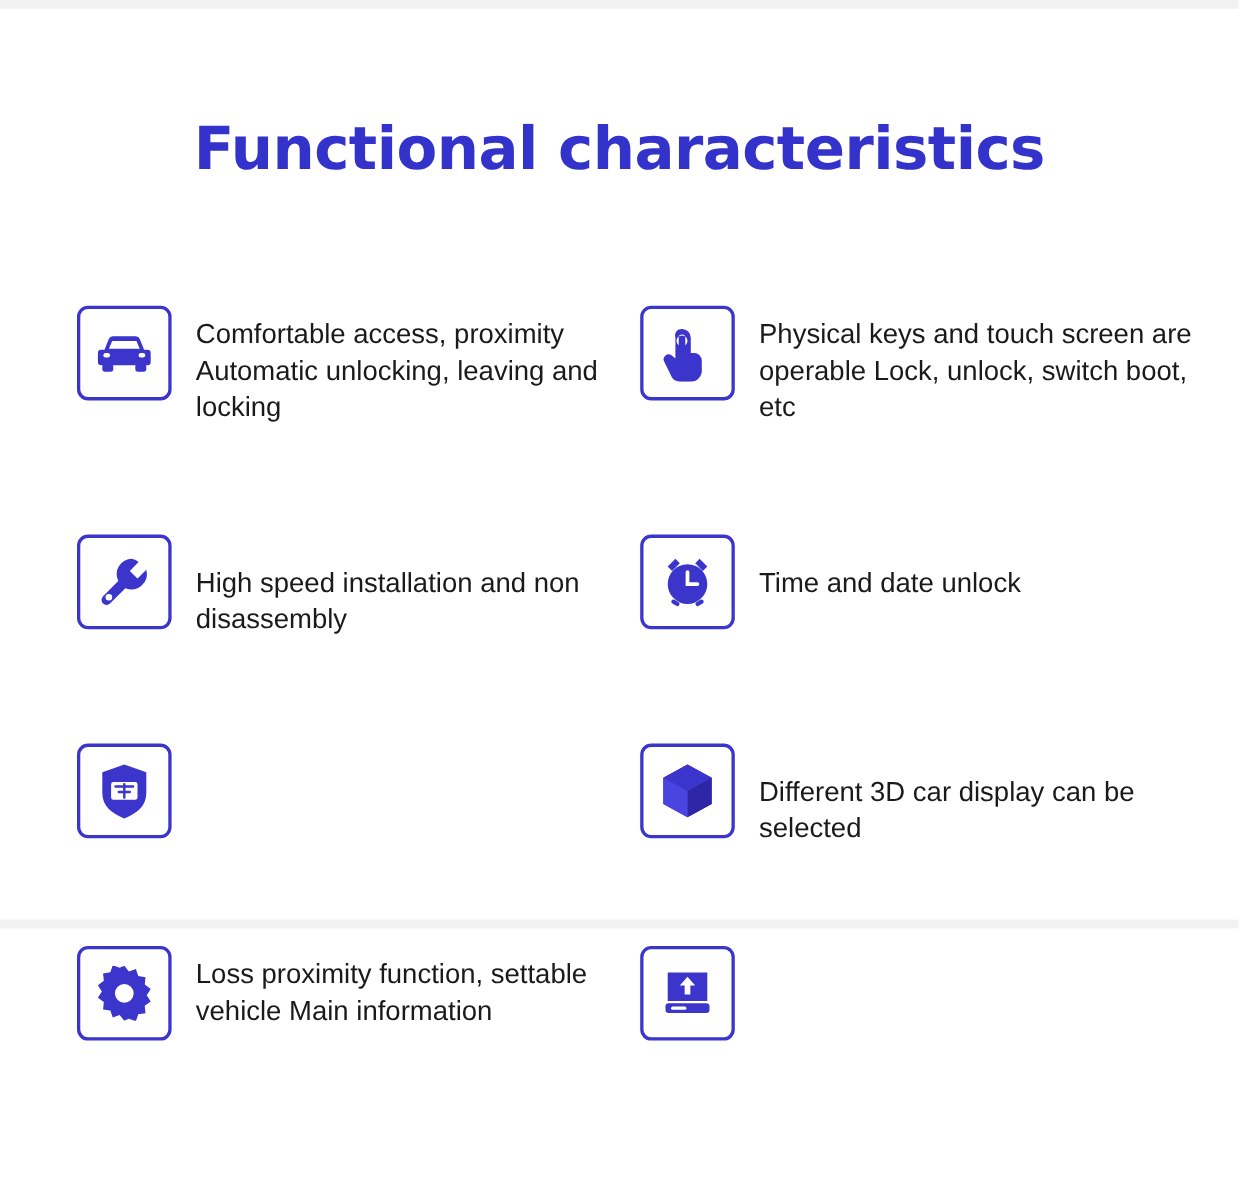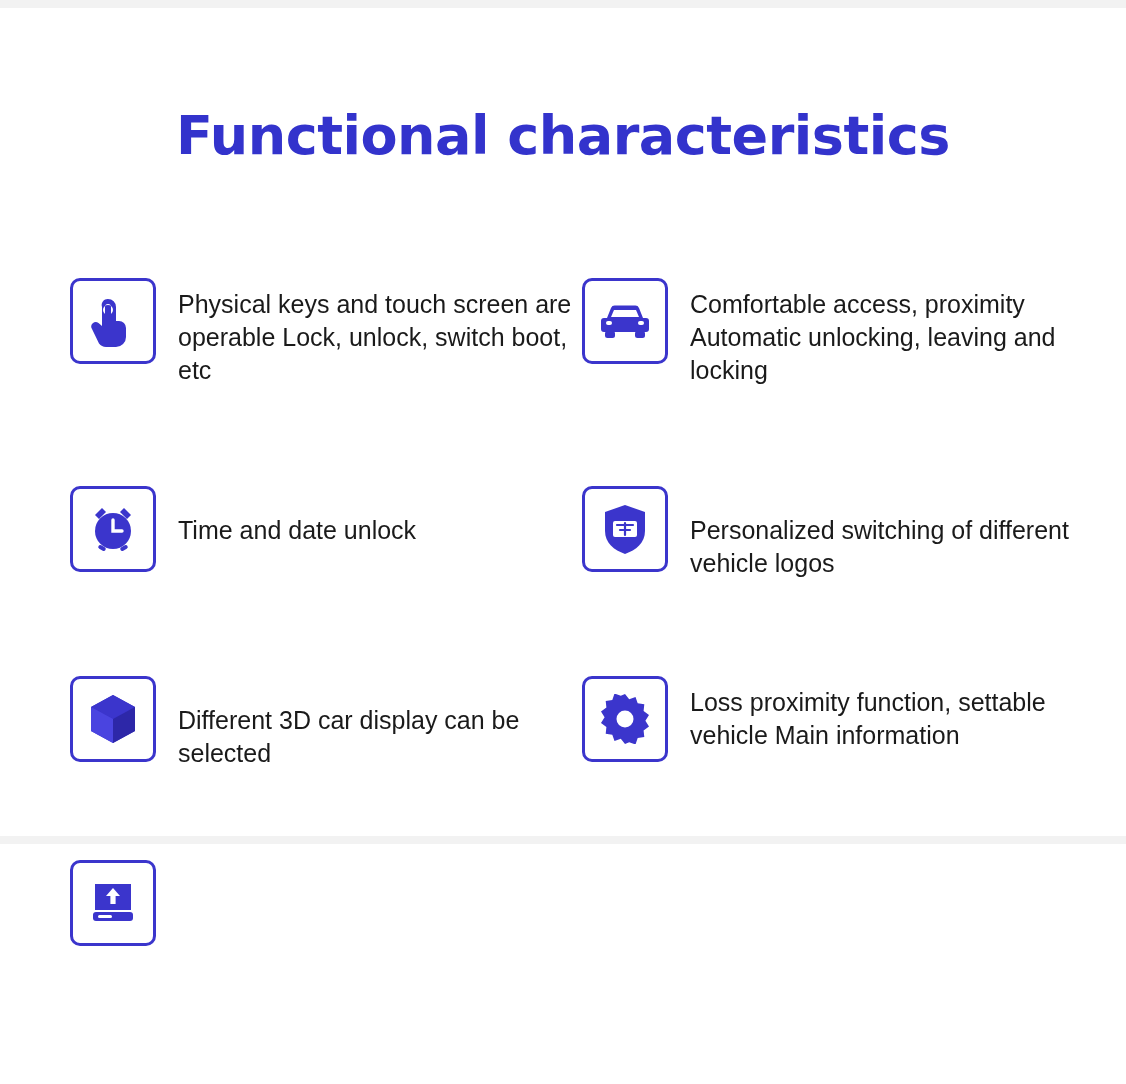--- a/index.html
+++ b/index.html
@@ -96,44 +96,53 @@
 
 <div class="page">
 
   <div class="edge-top"></div>
   <div class="edge-bottom"></div>
 
   <div class="title">Functional characteristics</div>
 
   <div class="grid">
 
-    <div class="feature col-left">
-      <div class="icon-box">
-        <svg width="50" height="52" viewBox="0 0 50 52" fill="none">
-          <path d="M20 4 a8 8 0 0 1 8 8 v14 h3 a7 7 0 0 1 7 7 v9 a10 10 0 0 1 -10 10 h-10 a9 9 0 0 1 -7 -3.5 L4 34 a4.5 4.5 0 0 1 6.5 -6 L14 31 V12 a6 6 0 0 1 6 -8 z" fill="#3b35cc"></path>
-          <path d="M20 10 a5 5 0 0 1 5 5 a5 5 0 0 1 -2 4 v-7 a3 3 0 0 0 -6 0 v7 a5 5 0 0 1 -2 -4 a5 5 0 0 1 5 -5 z" fill="#ffffff"></path>
-        </svg>
-      </div>
-      <div class="feature-text">Physical keys and touch screen are operable Lock, unlock, switch boot, etc</div>
-    </div>
-
     <div class="feature col-right">
       <div class="icon-box">
         <svg width="54" height="40" viewBox="0 0 54 40" fill="none">
           <path d="M9 17 L13 7 a4 4 0 0 1 3.6 -2.4 h20.8 A4 4 0 0 1 41 7 l4 10 h3 a3 3 0 0 1 3 3 v8 a3 3 0 0 1 -3 3 H6 a3 3 0 0 1 -3 -3 v-8 a3 3 0 0 1 3 -3 z" fill="#3b35cc"></path>
           <path d="M16 9 h22 l3 7 H13 z" fill="#ffffff"></path>
           <rect x="7" y="30" width="10" height="7" rx="2.5" fill="#3b35cc"></rect>
           <rect x="37" y="30" width="10" height="7" rx="2.5" fill="#3b35cc"></rect>
           <rect x="8" y="20" width="6" height="4" rx="2" fill="#ffffff"></rect>
           <rect x="40" y="20" width="6" height="4" rx="2" fill="#ffffff"></rect>
         </svg>
       </div>
       <div class="feature-text">Comfortable access, proximity Automatic unlocking, leaving and locking</div>
     </div>
 
+    <div class="feature col-left">
+      <div class="icon-box">
+        <svg width="50" height="52" viewBox="0 0 50 52" fill="none">
+          <path d="M20 4 a8 8 0 0 1 8 8 v14 h3 a7 7 0 0 1 7 7 v9 a10 10 0 0 1 -10 10 h-10 a9 9 0 0 1 -7 -3.5 L4 34 a4.5 4.5 0 0 1 6.5 -6 L14 31 V12 a6 6 0 0 1 6 -8 z" fill="#3b35cc"></path>
+          <path d="M20 10 a5 5 0 0 1 5 5 a5 5 0 0 1 -2 4 v-7 a3 3 0 0 0 -6 0 v7 a5 5 0 0 1 -2 -4 a5 5 0 0 1 5 -5 z" fill="#ffffff"></path>
+        </svg>
+      </div>
+      <div class="feature-text">Physical keys and touch screen are operable Lock, unlock, switch boot, etc</div>
+    </div>
+
+    <div class="feature col-left">
+      <div class="icon-box">
+        <svg width="50" height="50" viewBox="0 0 50 50" fill="none">
+          <path d="M32 4 a14 14 0 0 0 -12.5 20.2 L5.5 38.2 a4.6 4.6 0 0 0 6.5 6.5 L26 30.7 A14 14 0 0 0 45 14 l-8 8 -7 -7 8 -8 A14 14 0 0 0 32 4 z" fill="#3b35cc"></path>
+          <circle cx="11" cy="39" r="3" fill="#ffffff"></circle>
+        </svg>
+      </div>
+      <div class="feature-text txt-center">High speed installation and non disassembly</div>
+    </div>
 
     <div class="feature col-right">
       <div class="icon-box">
         <svg width="52" height="52" viewBox="0 0 52 52" fill="none">
           <circle cx="26" cy="28" r="18" fill="#3b35cc"></circle>
           <path d="M26 17 v11 h9" stroke="#ffffff" stroke-width="3.4" stroke-linecap="round" fill="none"></path>
           <path d="M8 12 l7 -7 4 4 -7 7 z" fill="#3b35cc"></path>
           <path d="M44 12 l-7 -7 -4 4 7 7 z" fill="#3b35cc"></path>
           <rect x="11" y="43" width="8" height="4" rx="2" transform="rotate(30 15 45)" fill="#3b35cc"></rect>
           <rect x="33" y="43" width="8" height="4" rx="2" transform="rotate(-30 37 45)" fill="#3b35cc"></rect>
@@ -143,21 +152,20 @@
     </div>
 
     <div class="feature col-left">
       <div class="icon-box">
         <svg width="46" height="52" viewBox="0 0 46 52" fill="none">
           <path d="M23 2 L43 9 v19 c0 12 -9 19 -20 23 C12 47 3 40 3 28 V9 z" fill="#3b35cc"></path>
           <rect x="11" y="18" width="24" height="16" rx="2" fill="#ffffff"></rect>
           <path d="M15 22 h16 M23 20 v12 M18 27 h10" stroke="#3b35cc" stroke-width="2.2" stroke-linecap="round"></path>
         </svg>
       </div>
-      <div class="feature-text txt-center">Personalized switching of different vehicle logos</div>
     </div>
 
     <div class="feature col-right">
       <div class="icon-box">
         <svg width="50" height="52" viewBox="0 0 50 52" fill="none">
           <path d="M25 2 L47 14 v24 L25 50 3 38 V14 z" fill="#3b35cc"></path>
           <path d="M25 2 L47 14 25 26 3 14 z" fill="#3b35cc"></path>
           <path d="M25 26 L47 14 v24 L25 50 z" fill="#2d27a8"></path>
           <path d="M3 14 L25 26 v24 L3 38 z" fill="#4a44e0"></path>
         </svg>

